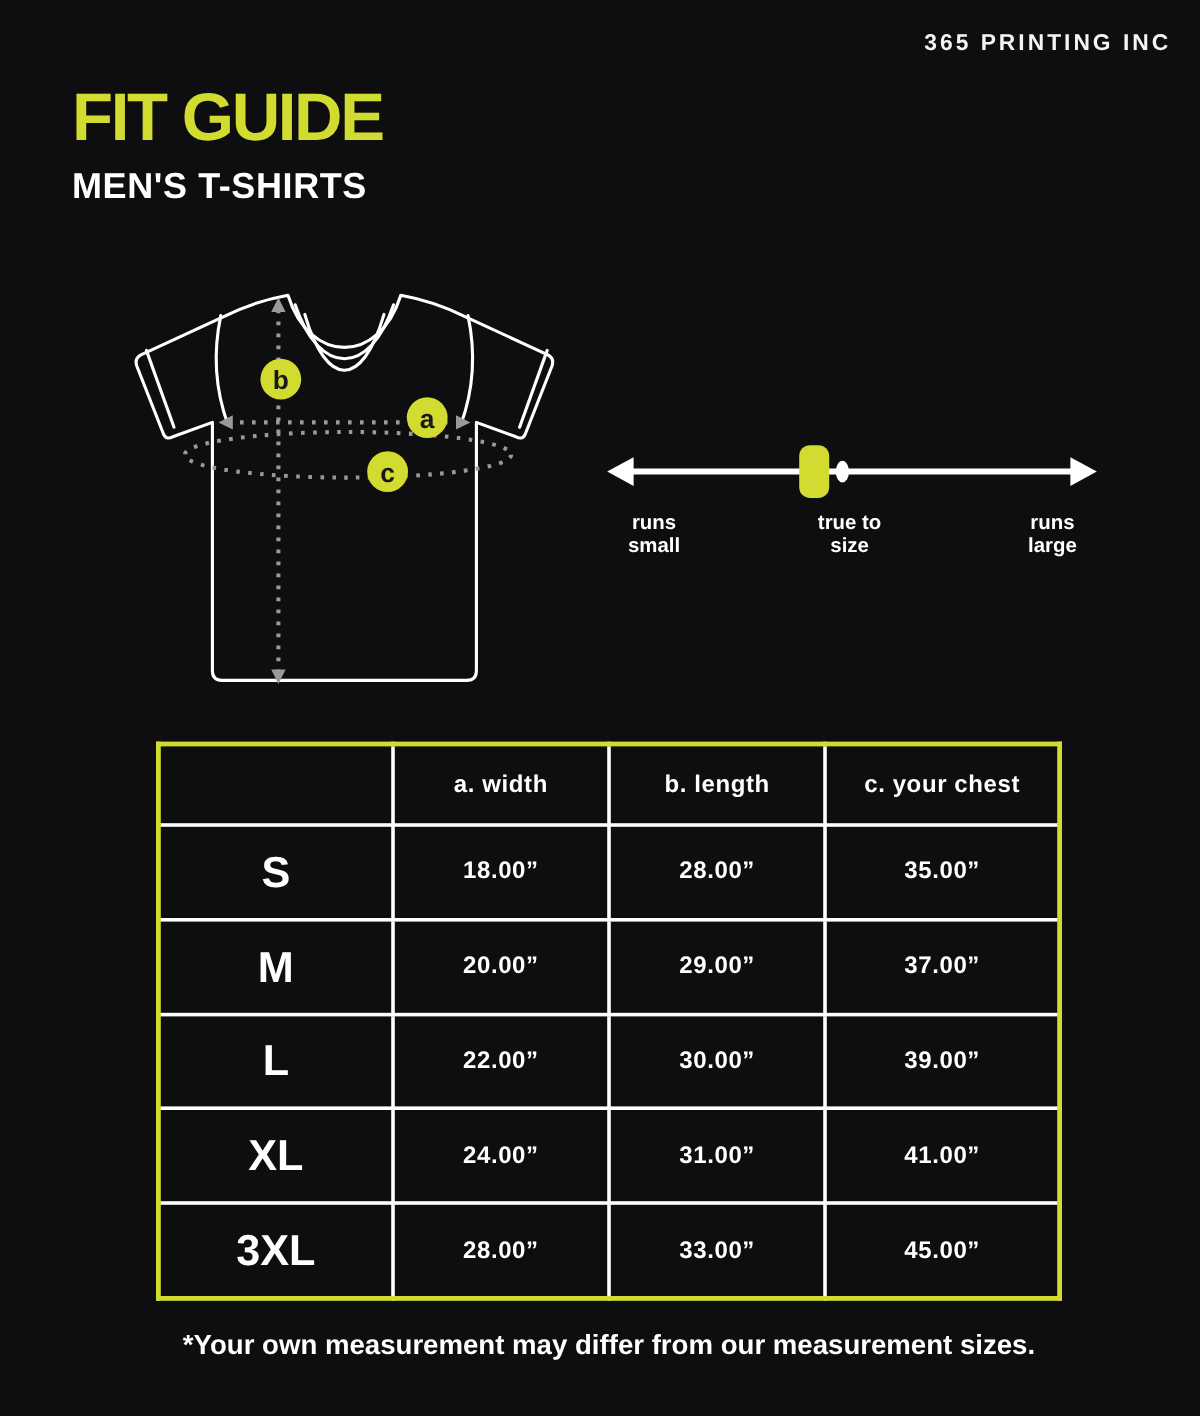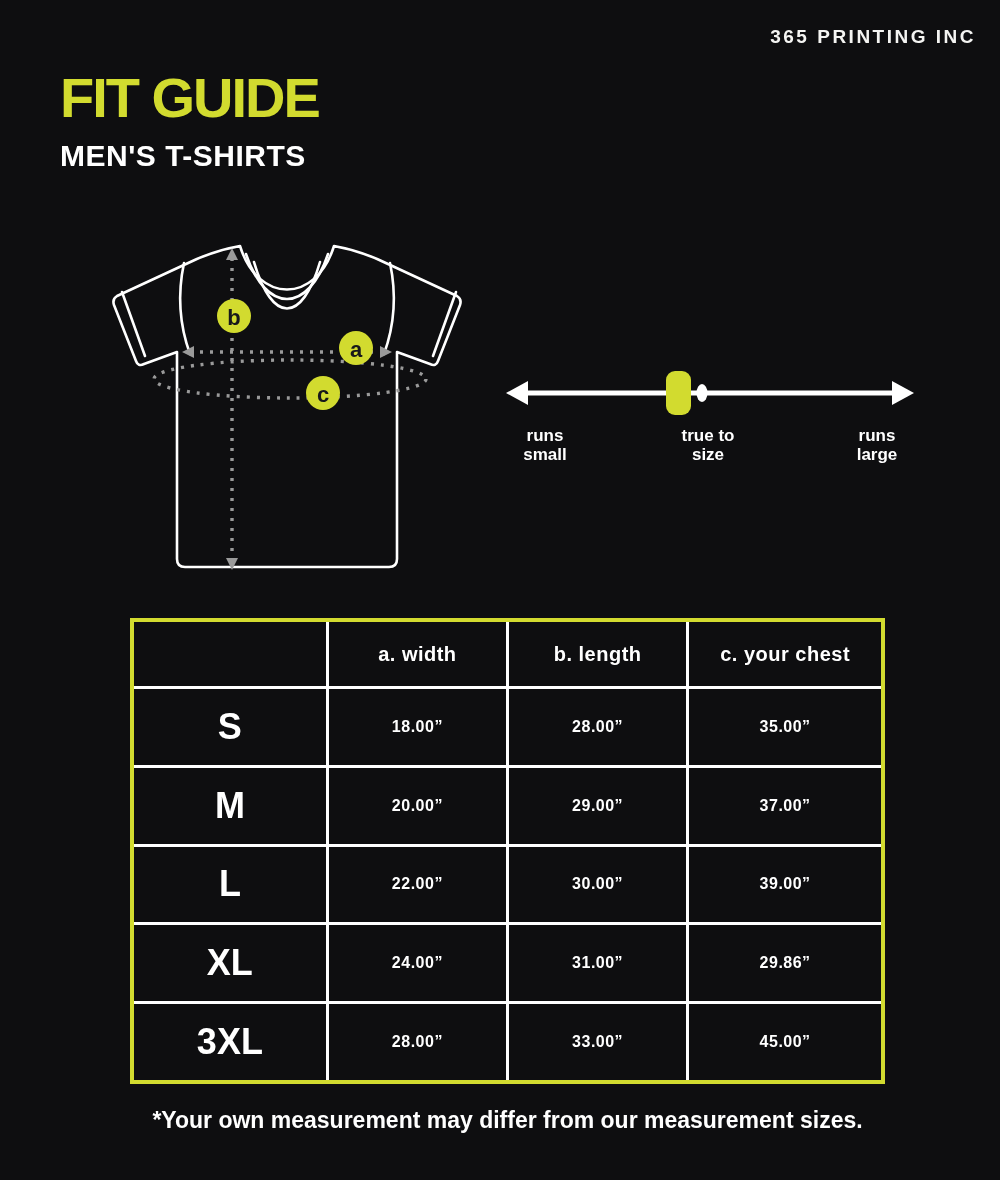--- a/index.html
+++ b/index.html
@@ -41,21 +41,21 @@
     border:4px solid #d2db2f;
   }
   .size-table th,.size-table td{
     border:3px solid #ffffff;
     text-align:center;vertical-align:middle;
     color:#ffffff;padding:0;
   }
   .size-table thead th{height:64px;font-size:20px;font-weight:bold;letter-spacing:0.5px;}
   .size-table td{height:60px;}
   .size-table td.size-cell{font-size:36px;font-weight:bold;}
-  .size-table td.value-cell{font-size:16px;font-weight:bold;letter-spacing:0.5px;}
+  .size-table td.value-cell{font-size:20px;font-weight:bold;letter-spacing:0.5px;}
   .footnote{
     position:absolute;left:130px;top:1107px;width:755px;text-align:center;
     font-size:23px;font-weight:bold;color:#ffffff;white-space:nowrap;
   }
   svg text.marker-letter{
     font-family:"Liberation Sans","DejaVu Sans",sans-serif;
     font-weight:bold;font-size:22px;fill:#17181b;
   }
 </style>
 </head>
@@ -167,21 +167,21 @@
       <tr>
         <td class="size-cell">L</td>
         <td class="value-cell">22.00”</td>
         <td class="value-cell">30.00”</td>
         <td class="value-cell">39.00”</td>
       </tr>
       <tr>
         <td class="size-cell">XL</td>
         <td class="value-cell">24.00”</td>
         <td class="value-cell">31.00”</td>
-        <td class="value-cell">29.86”</td>
+        <td class="value-cell">41.00”</td>
       </tr>
       <tr>
         <td class="size-cell">3XL</td>
         <td class="value-cell">28.00”</td>
         <td class="value-cell">33.00”</td>
         <td class="value-cell">45.00”</td>
       </tr>
     </tbody>
 </table>
 

